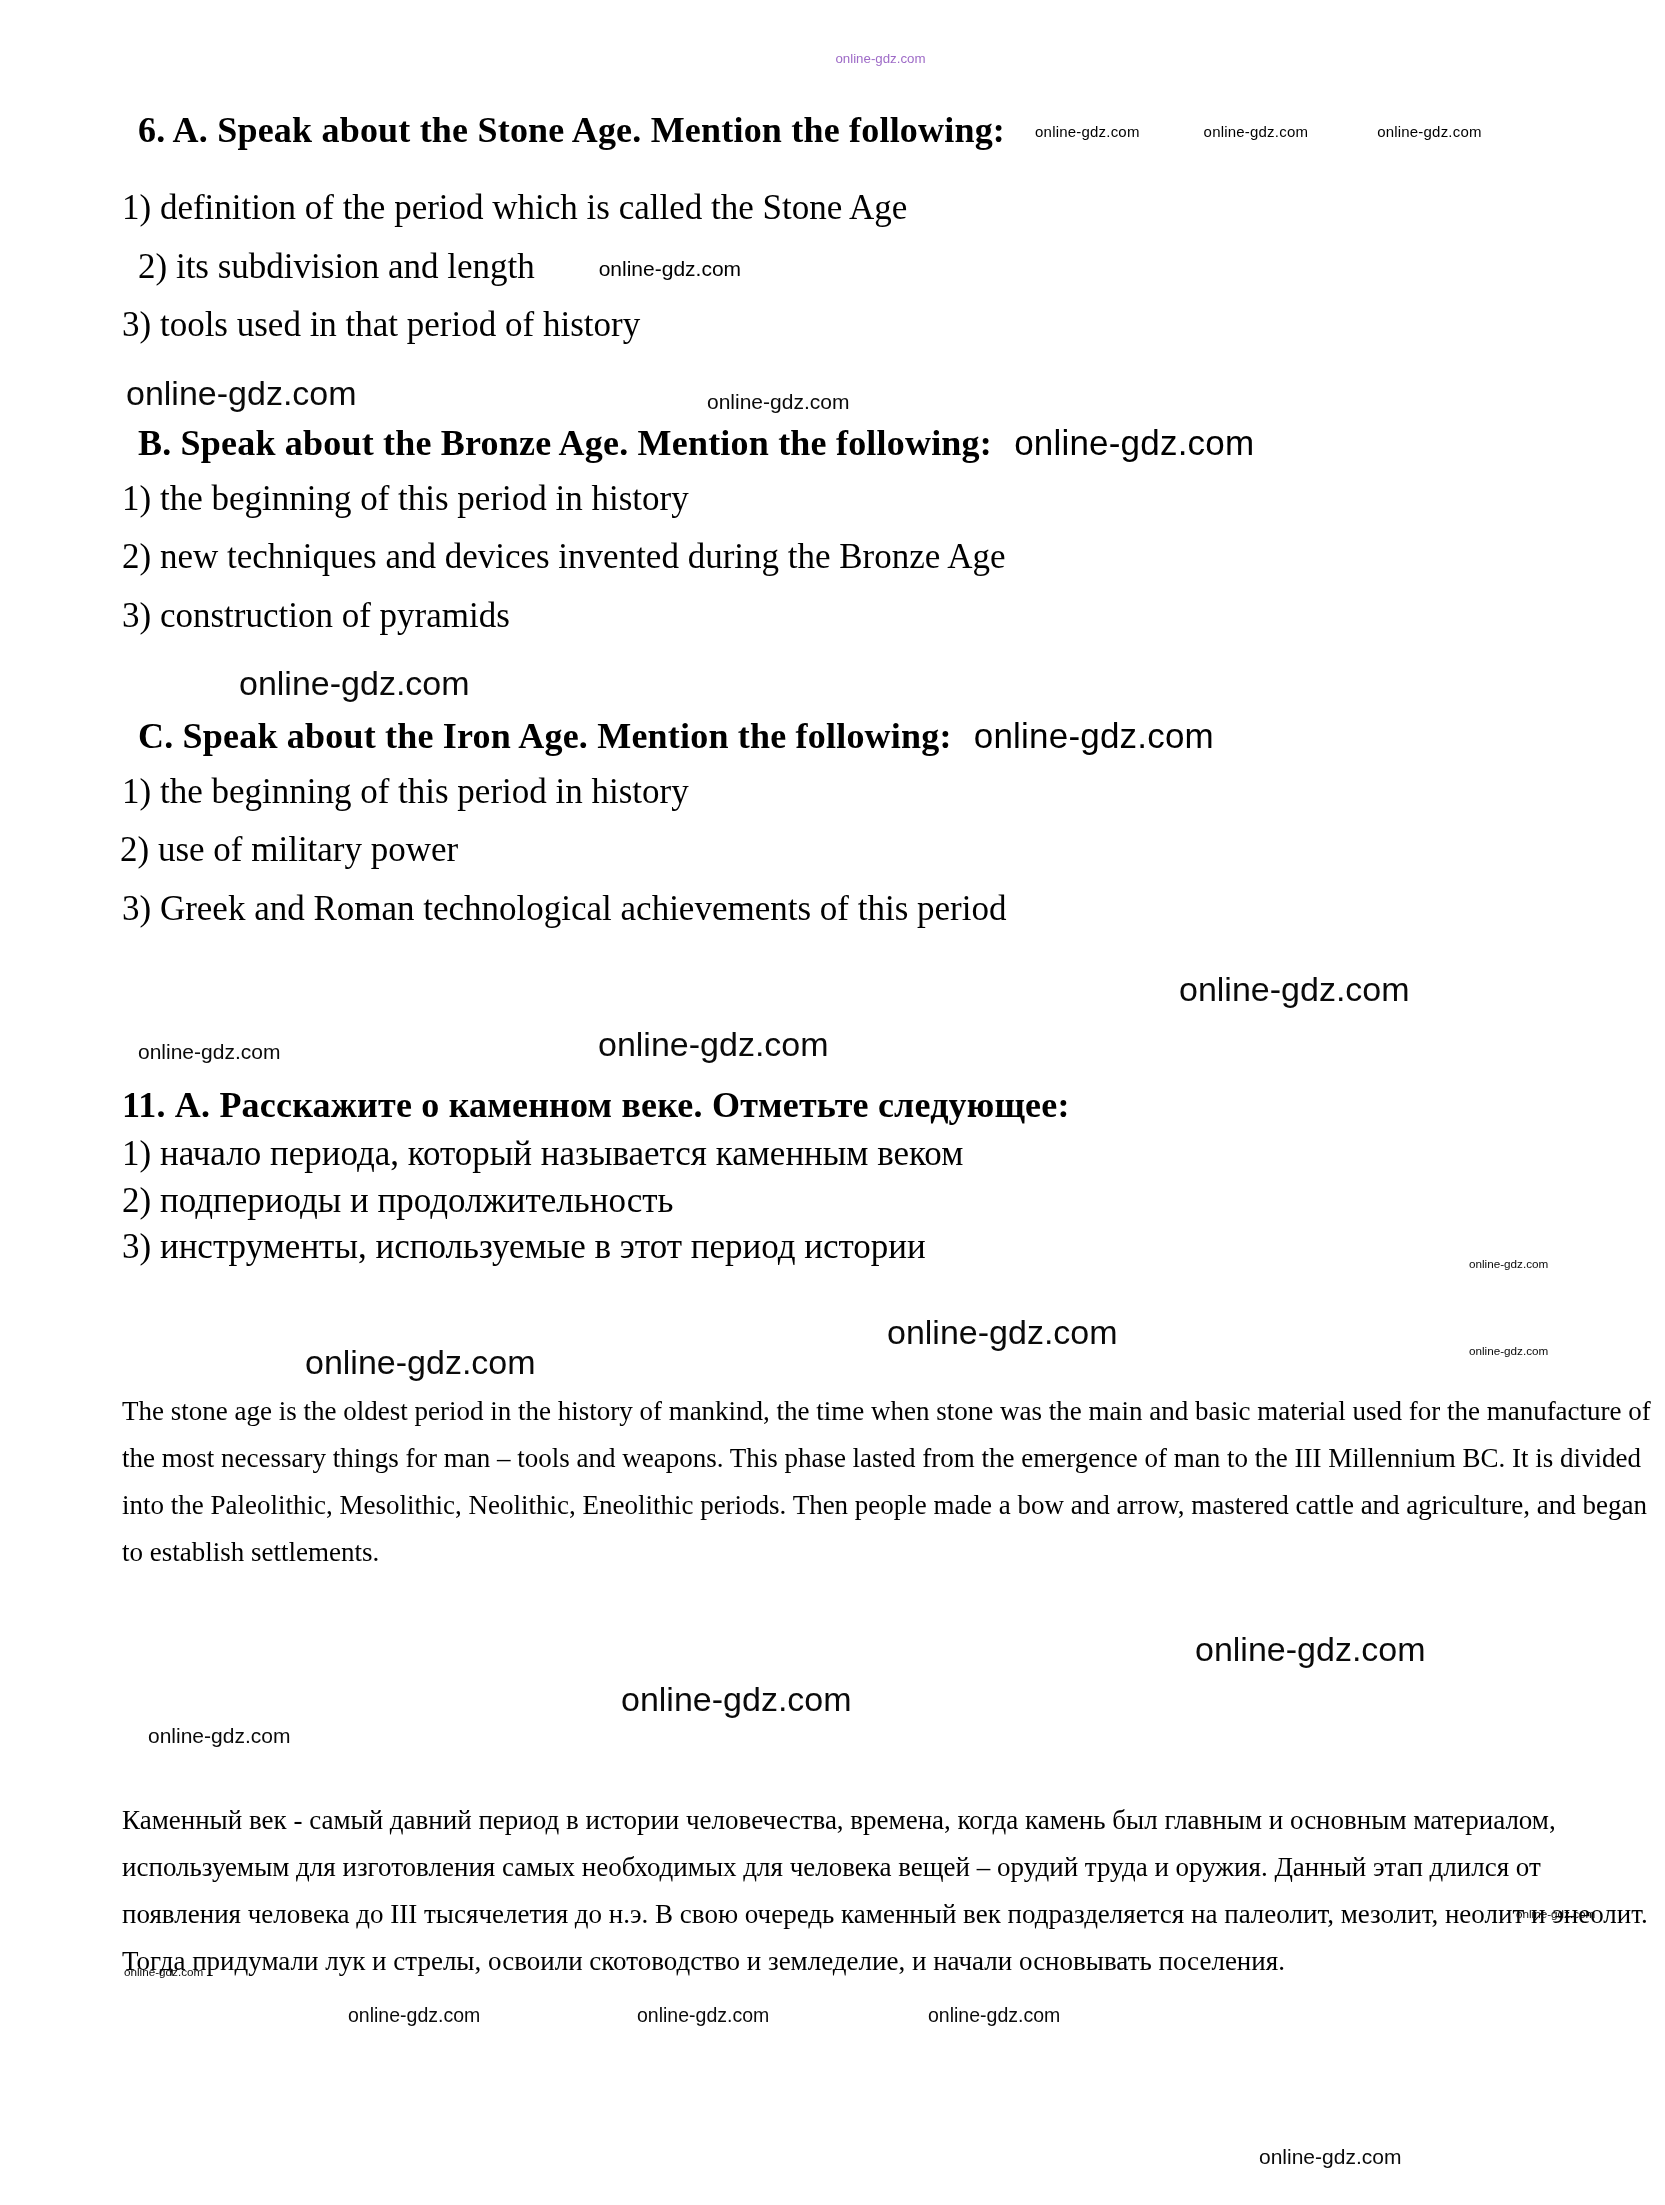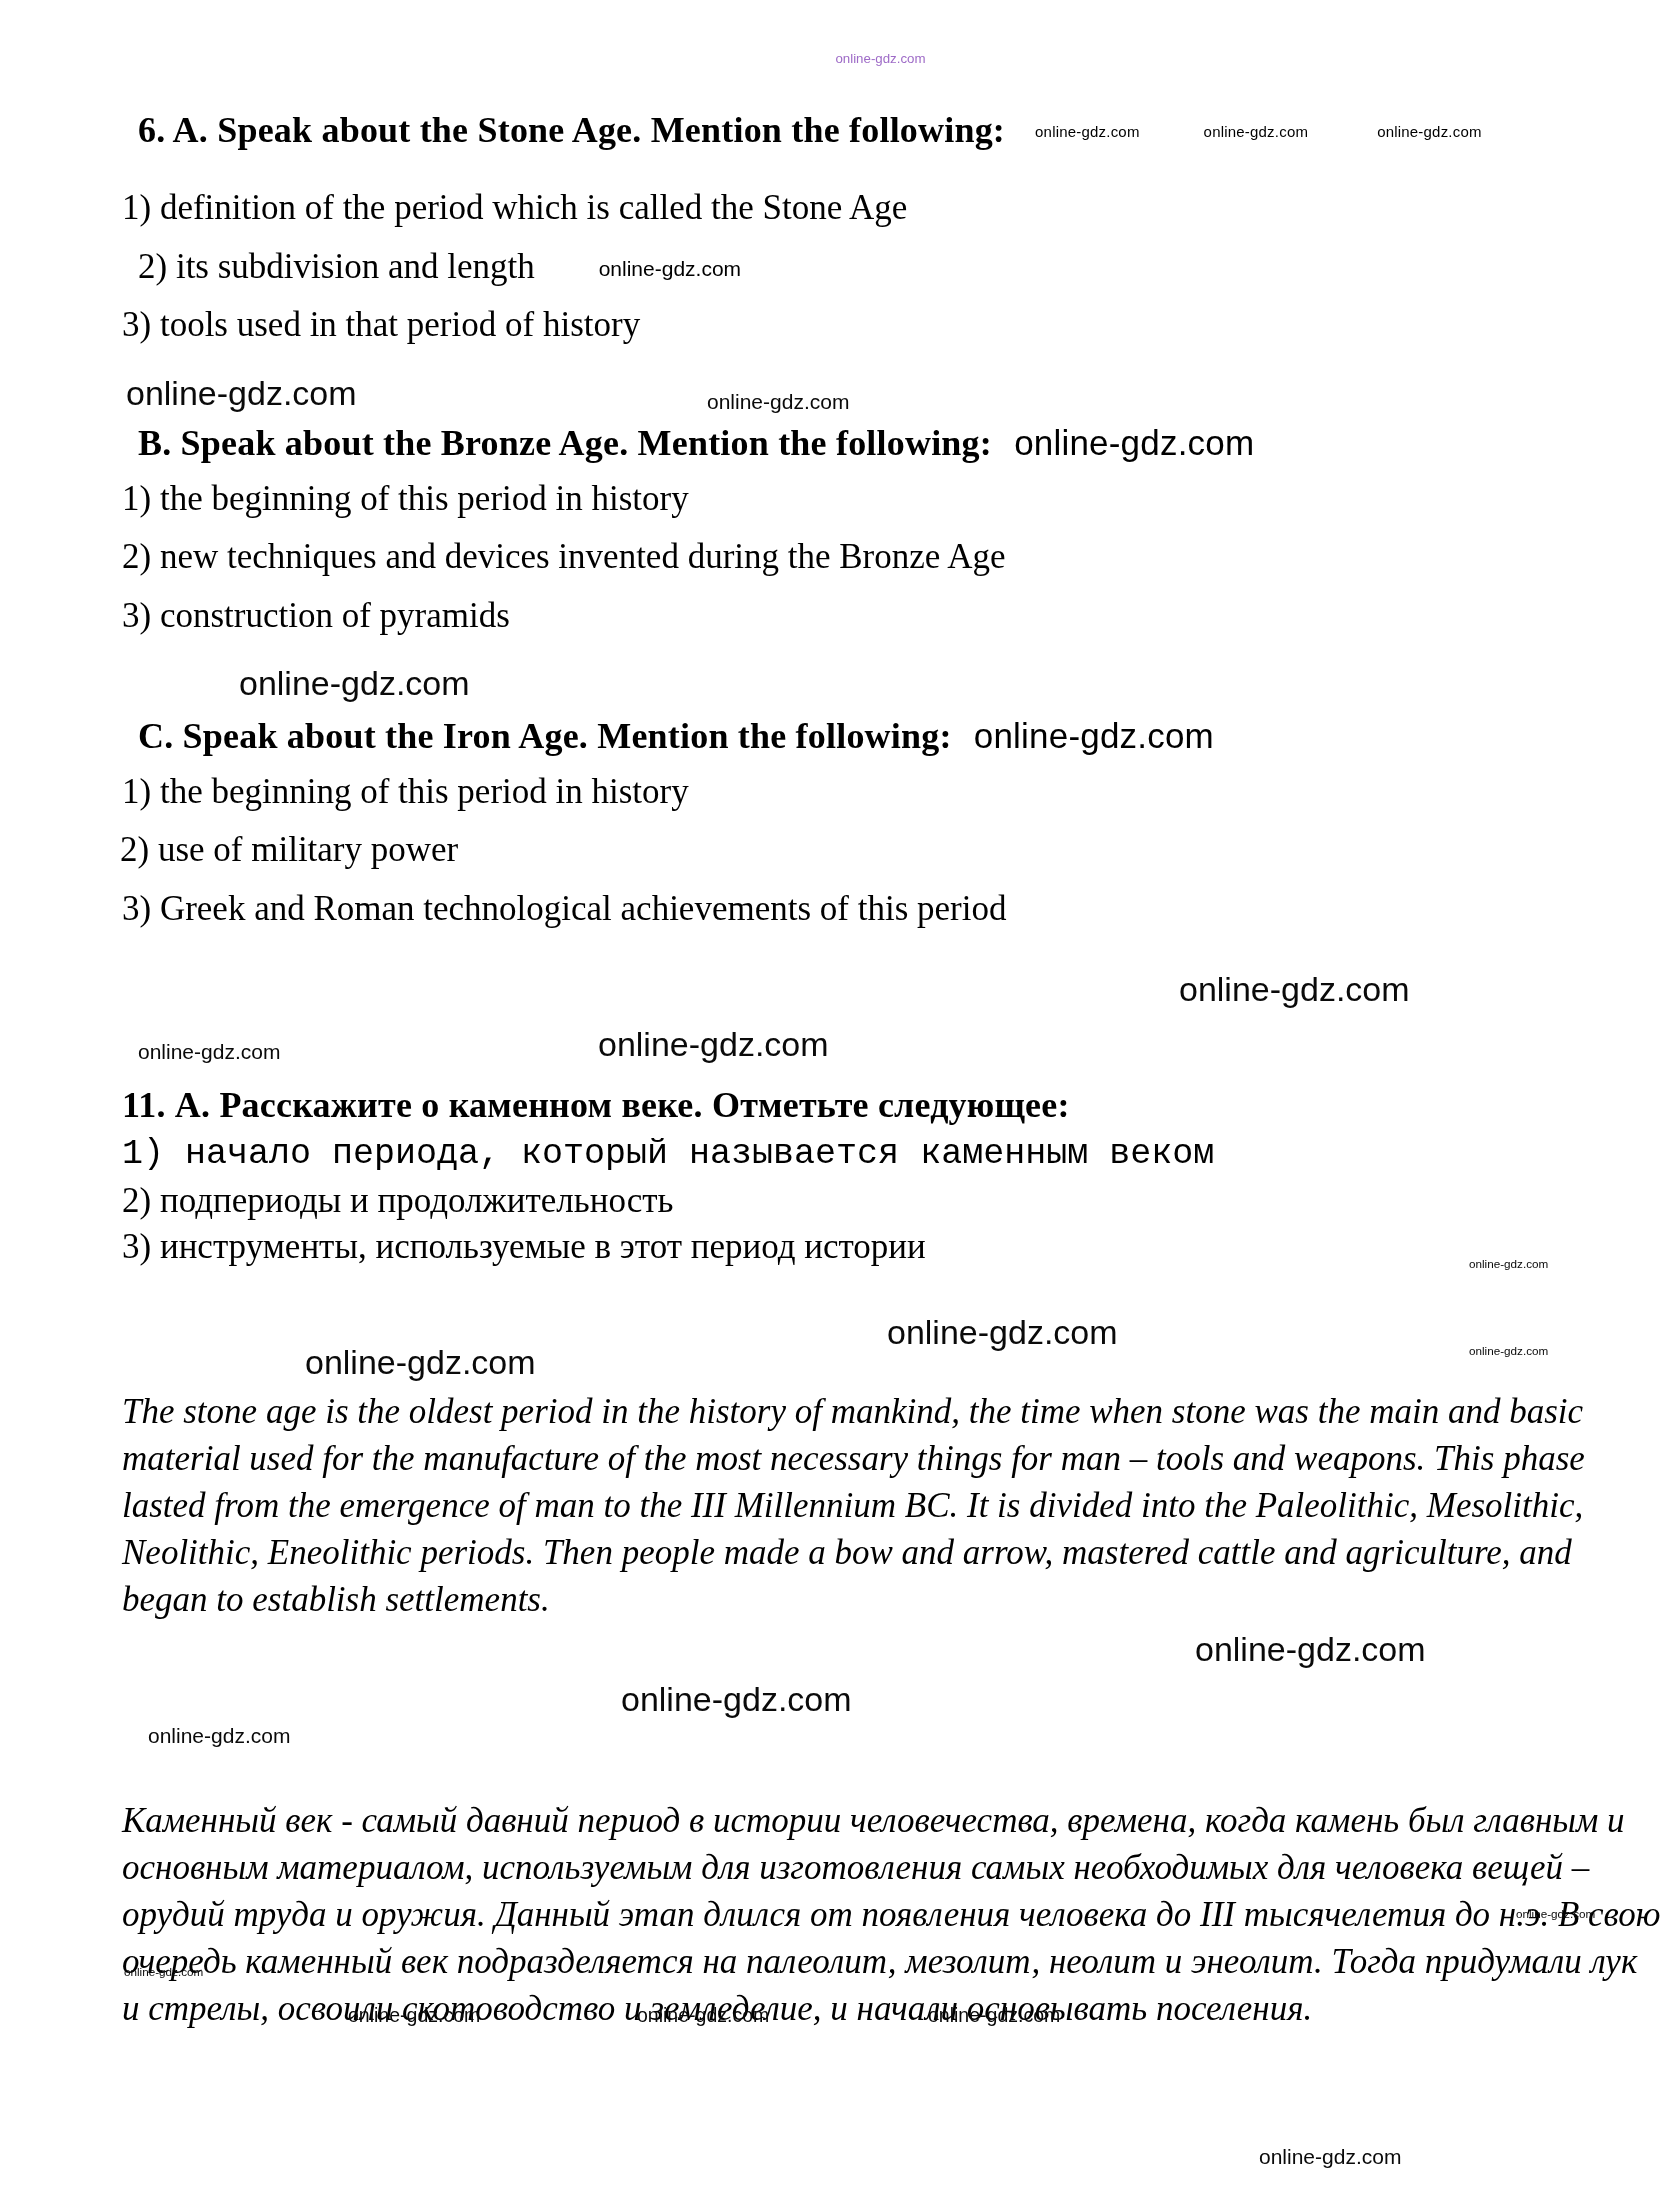--- a/index.html
+++ b/index.html
@@ -17,23 +17,22 @@
     font-weight:700;
     font-size:36px;
     white-space:nowrap;
     letter-spacing:0.2px;
   }
   .line {
     font-size:35px;
     white-space:nowrap;
   }
   .para {
-    font-size:35px;
+    font-size:27px;
     line-height:47px;
-    font-style:italic;
   }
   .wm {
     font-family:"Liberation Sans", sans-serif;
     color:#0a0a0a;
     white-space:nowrap;
     font-weight:400;
   }
   .wm-lg { font-size:34px; }
   .wm-md { font-size:21px; }
   .wm-xs { font-size:11.7px; }
@@ -93,21 +92,21 @@
 </div>
 <div class="abs line" style="left:74px; top:724px;">1) the beginning of this period in history</div>
 <div class="abs line" style="left:72px; top:782px;">2) use of military power</div>
 <div class="abs line" style="left:74px; top:841px;">3) Greek and Roman technological achievements of this period</div>
 
 <span class="abs wm wm-lg" style="left:1131px; top:922px;">online-gdz.com</span>
 <span class="abs wm wm-md" style="left:90px; top:992px;">online-gdz.com</span>
 <span class="abs wm wm-lg" style="left:550px; top:977px;">online-gdz.com</span>
 
 <div class="abs heading" style="left:74px; top:1036px;">11. А. Расскажите о каменном веке. Отметьте следующее:</div>
-<div class="abs line" style="left:74px; top:1086px;font-family:Liberation Mono, monospace;">1) начало периода, который называется каменным веком</div>
+<div class="abs line" style="left:74px; top:1086px;">1) начало периода, который называется каменным веком</div>
 <div class="abs line" style="left:74px; top:1133px;">2) подпериоды и продолжительность</div>
 <div class="abs line" style="left:74px; top:1179px;">3) инструменты, используемые в этот период истории</div>
 
 <span class="abs wm wm-xs" style="left:1421px; top:1209px;">online-gdz.com</span>
 <span class="abs wm wm-lg" style="left:839px; top:1265px;">online-gdz.com</span>
 <span class="abs wm wm-xs" style="left:1421px; top:1296px;">online-gdz.com</span>
 <span class="abs wm wm-lg" style="left:257px; top:1295px;">online-gdz.com</span>
 
 <div class="abs para" style="left:74px; top:1340px; width:1533px;">The stone age is the oldest period in the history of mankind, the time when stone was the main and basic material used for the manufacture of the most necessary things for man – tools and weapons. This phase lasted from the emergence of man to the III Millennium BC. It is divided into the Paleolithic, Mesolithic, Neolithic, Eneolithic periods. Then people made a bow and arrow, mastered cattle and agriculture, and began to establish settlements.</div>
 

